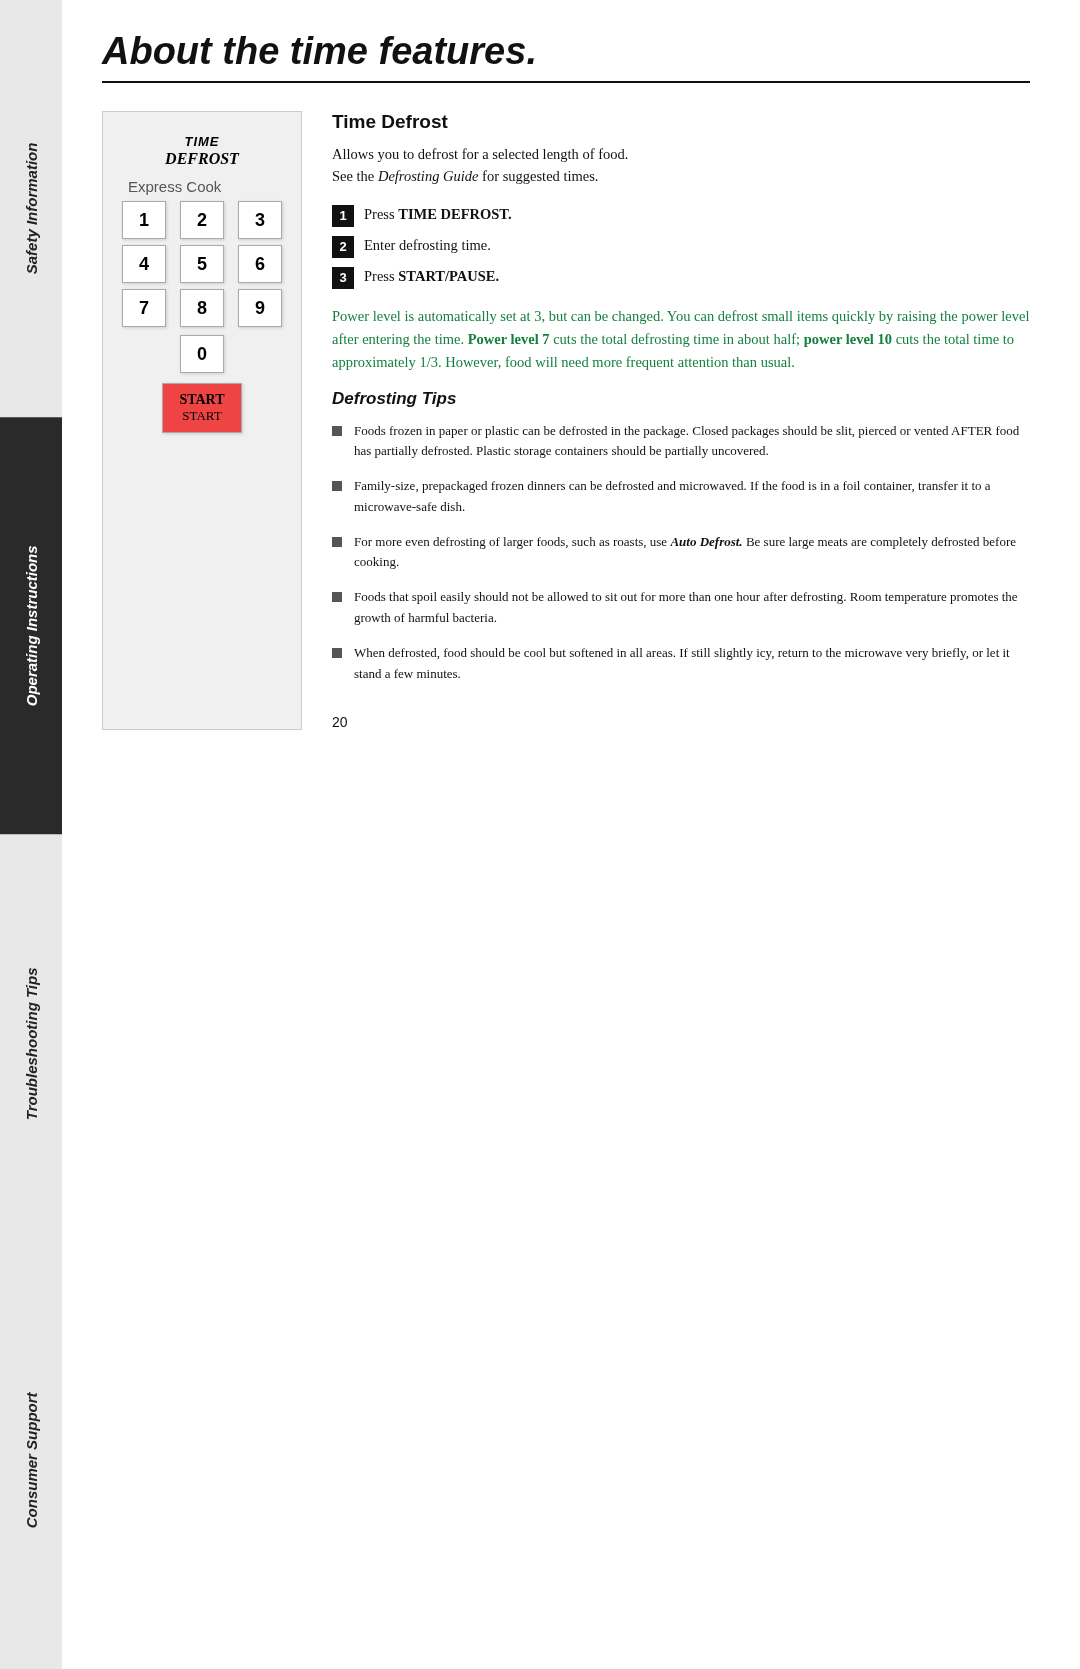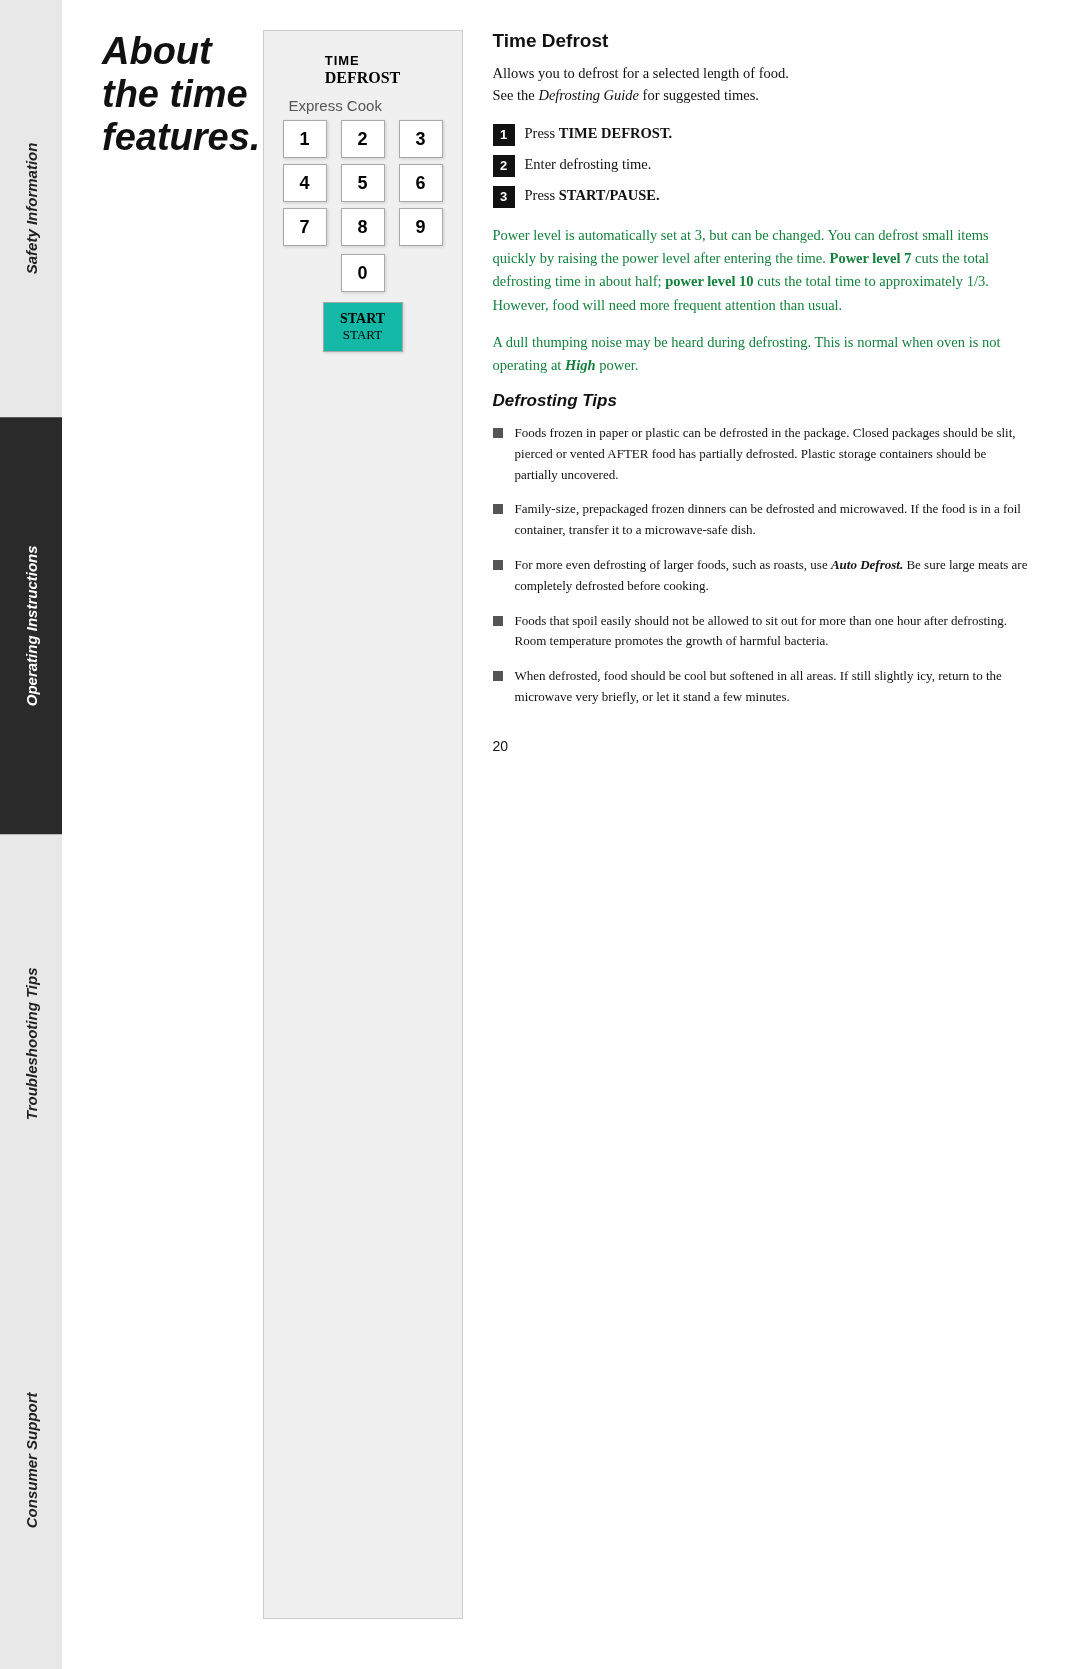--- a/index.html
+++ b/index.html
@@ -50,21 +50,21 @@
 
     .sidebar-tab.italic {
       font-style: italic;
     }
 
     
     .main-content {
       flex: 1;
       padding: 30px 50px 50px 40px;
       display: flex;
-      flex-direction: row;
+      flex-direction: column;
     }
 
     
     .page-title {
       font-size: 38px;
       font-style: italic;
       font-weight: bold;
       font-family: Arial, sans-serif;
       margin-bottom: 8px;
       color: #111;
@@ -88,22 +88,23 @@
       flex-shrink: 0;
       background: #f0f0f0;
       border: 1px solid #ccc;
       padding: 20px 15px 20px 15px;
       display: flex;
       flex-direction: column;
       align-items: center;
     }
 
     .keypad-label {
-      text-align: left;
+      text-align: center;
       margin-bottom: 10px;
+      font-style: italic;
     }
 
     .keypad-label .time-text {
       font-family: Arial, sans-serif;
       font-size: 13px;
       font-weight: bold;
       letter-spacing: 1px;
       text-transform: uppercase;
     }
 
@@ -147,21 +148,21 @@
       box-shadow: 1px 1px 3px rgba(0,0,0,0.15);
     }
 
     .key-0-row {
       display: flex;
       justify-content: center;
       margin-bottom: 10px;
     }
 
     .start-pause-btn {
-      background: #14b8a6;
+      background: #ef4444;
       border: 1px solid #aaa;
       width: 80px;
       padding: 8px 8px;
       text-align: center;
       cursor: pointer;
       box-shadow: 1px 1px 3px rgba(0,0,0,0.15);
     }
 
     .start-pause-btn .start-text {
       font-family: Georgia, serif;
@@ -367,23 +368,20 @@
         <div class="step-item">
           <div class="step-number">3</div>
           <span class="step-text">Press <strong>START/PAUSE.</strong></span>
         </div>
       </div>
 
       <p class="body-paragraph">
         Power level is automatically set at 3, but can be changed. You can defrost small items quickly by raising the power level after entering the time. <strong>Power level 7</strong> cuts the total defrosting time in about half; <strong>power level 10</strong> cuts the total time to approximately 1/3. However, food will need more frequent attention than usual.
       </p>
 
-      <p class="body-paragraph">
-        A dull thumping noise may be heard during defrosting. This is normal when oven is not operating at <strong><em>High</em></strong> power.
-      </p>
 
       <h3 class="sub-section-heading">Defrosting Tips</h3>
 
       <ul class="bullet-list">
         <li>
           <div class="bullet-square"></div>
           <span class="bullet-text">Foods frozen in paper or plastic can be defrosted in the package. Closed packages should be slit, pierced or vented AFTER food has partially defrosted. Plastic storage containers should be partially uncovered.</span>
         </li>
         <li>
           <div class="bullet-square"></div>

